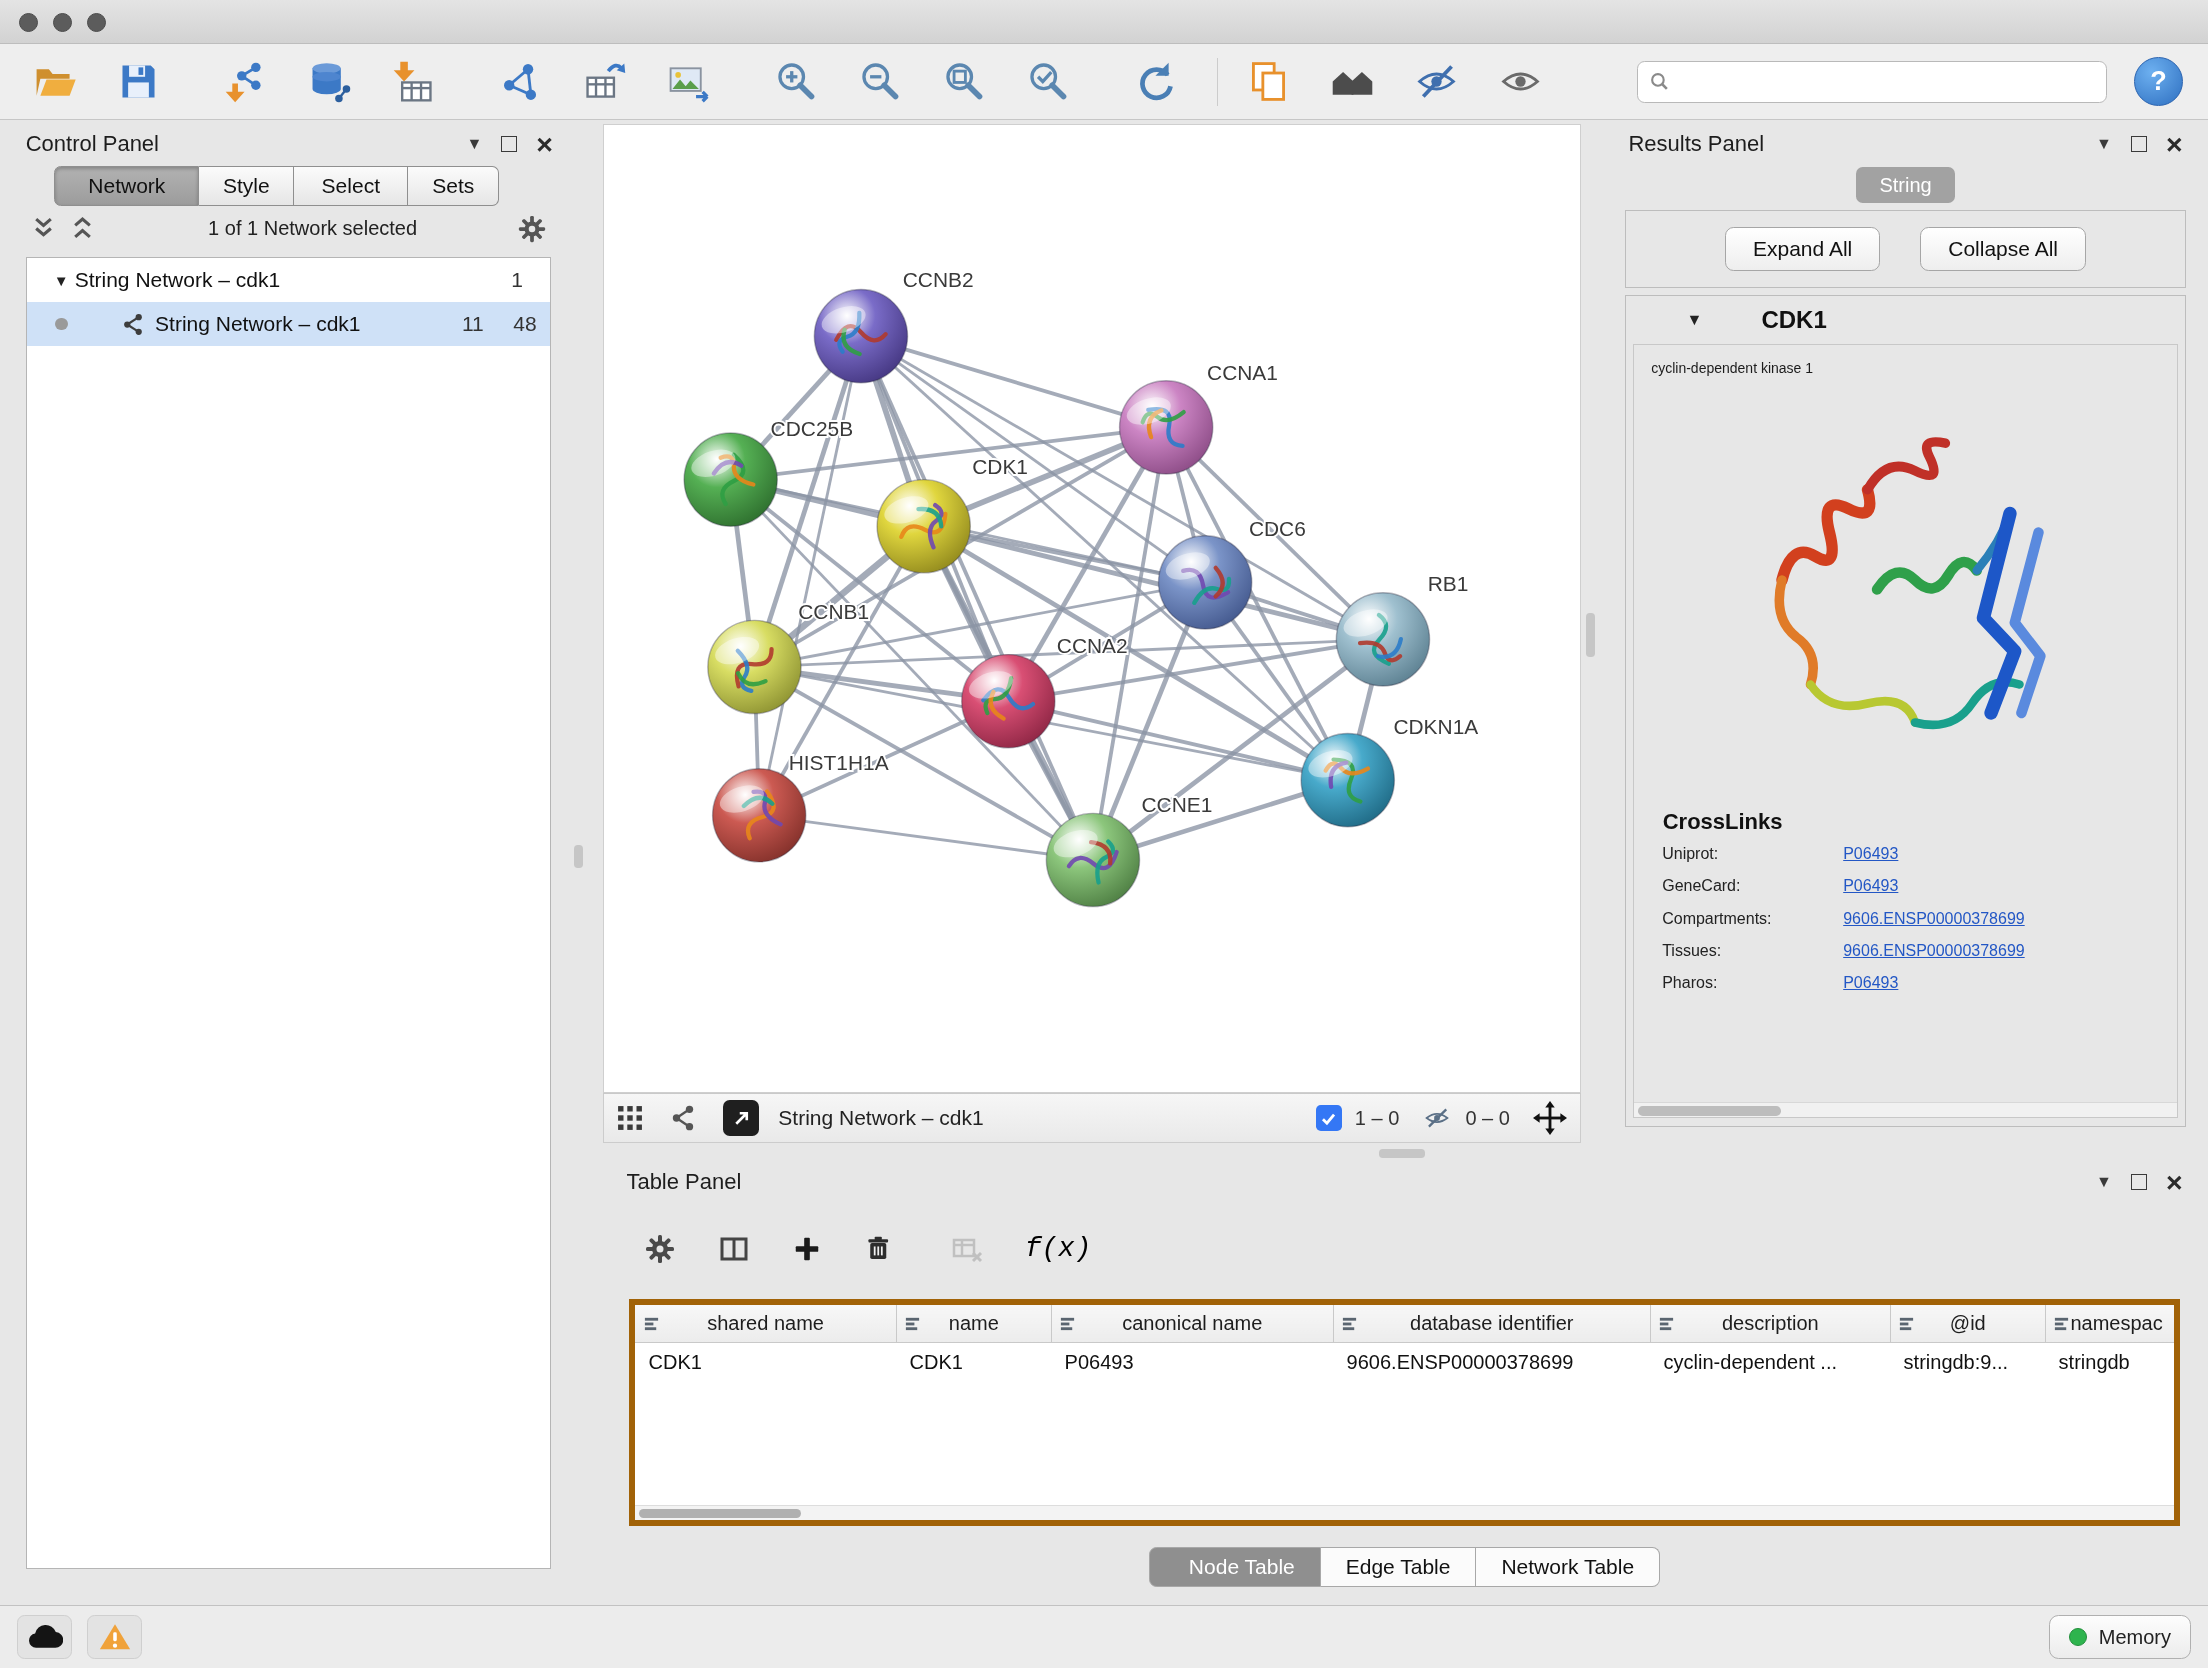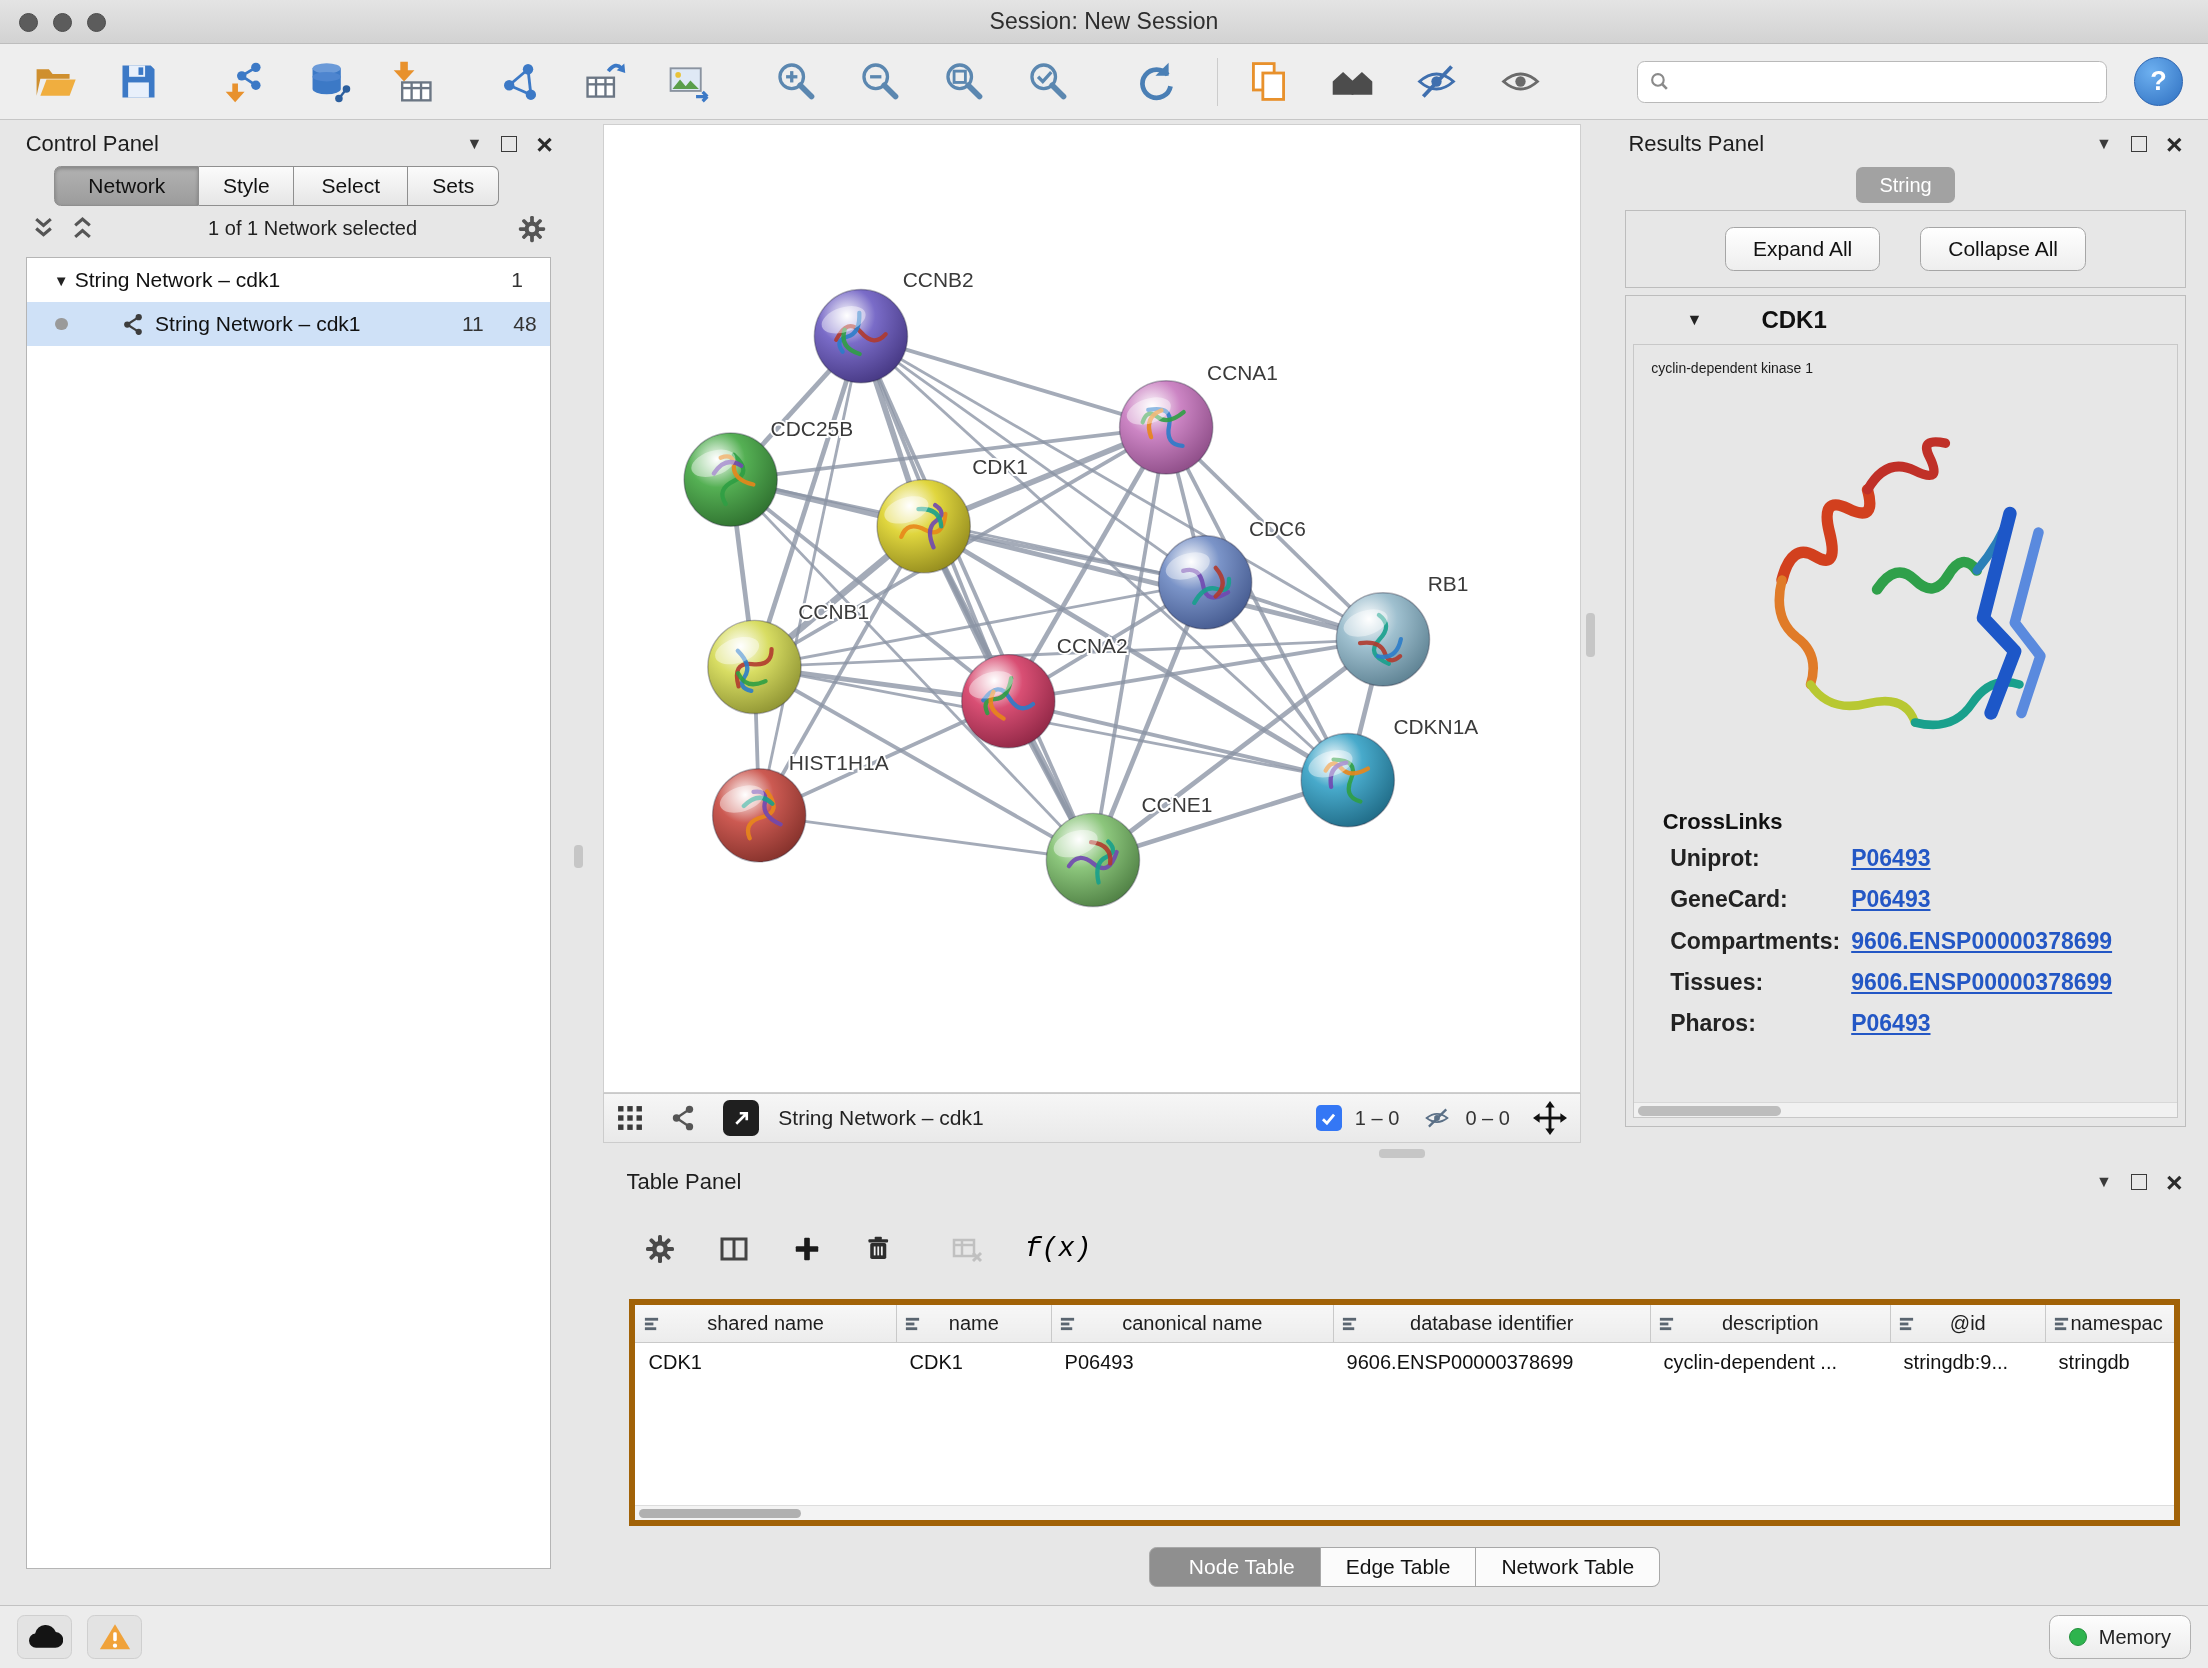--- a/index.html
+++ b/index.html
@@ -88,21 +88,21 @@
   .rp-btn { height:44px; padding:0 27px; font-size:21px; color:#111; background:linear-gradient(#ffffff,#eeeeee);
     border:1px solid #a6a6a6; border-radius:8.6px; cursor:pointer; font-family:"Liberation Sans",sans-serif; }
   .rp-section { margin:7.6px 7.6px 0 7.6px; border:1px solid #bdbdbd; flex:1; display:flex; flex-direction:column; overflow:hidden; }
   .rp-sec-head { height:48px; display:flex; align-items:center; }
   .rp-sec-head .expander { margin-left:61px; font-size:16px; color:#222; cursor:pointer; }
   .rp-sec-head .gene { margin-left:59px; font-size:24px; font-weight:bold; color:#111; }
   .rp-sec-body { margin:0 7.6px 7.6px 7.6px; border:1px solid #c8c8c8; flex:1; overflow:hidden; display:flex; flex-direction:column; }
   .rp-desc { font-size:14px; color:#1c1c1c; padding:15px 0 5.7px 17px; }
   .protein-img { display:block; margin:7.6px auto 3.8px auto; }
   .xl-head { font-size:22px; font-weight:bold; color:#111; margin:17px 0 9.5px 28.5px; }
-  .xl-grid { margin-left:36px; display:grid; grid-template-columns:181px auto; row-gap:14.3px; font-size:23px;font-weight:bold; }
+  .xl-grid { margin-left:28px; display:grid; grid-template-columns:181px auto; row-gap:14.3px; font-size:16px; }
   .xl-label { color:#222; }
   .xl-link { color:#2357c5; text-decoration:underline; cursor:pointer; }
   .rp-scroll { margin-top:auto; height:15px; background:#f1f1f1; border-top:1px solid #d8d8d8; position:relative; }
   .rp-scroll .thumb { position:absolute; left:3.8px; top:2.9px; width:143px; height:9.5px; border-radius:4.8px; background:#bdbdbd; }
 
   
   .table-panel { position:absolute; left:615px; top:1162px; width:1579px; height:429px; display:flex; flex-direction:column;gap:17px; }
   .tp-toolbar { height:59px; display:flex; align-items:center; padding-left:28.5px; gap:42px; }
   .tp-tbtn { background:none; border:none; cursor:pointer; display:flex; align-items:center; }
   .fx { font-family:Liberation Mono, monospace; font-style:italic; font-size:27.6px; color:#000000; }
@@ -135,21 +135,20 @@
 <body>
 
 <div class="window">
 
   <div class="titlebar">
     <div class="traffic">
       <span class="tl"></span>
       <span class="tl"></span>
       <span class="tl"></span>
     </div>
-    <div class="win-title">Session: New Session</div>
   </div>
 
   <div class="toolbar">
     <button class="tbtn">
         <svg viewBox="0 0 52 52">
           <path d="M7 41 V13 h13 l4 5 h18 v5 H11 Z" fill="#cf8f2e"></path>
           <path d="M11 41 l6.5-17 h31 L42 41 Z" fill="#f0ae3f"></path>
         </svg>
       </button>
     <button class="tbtn">

